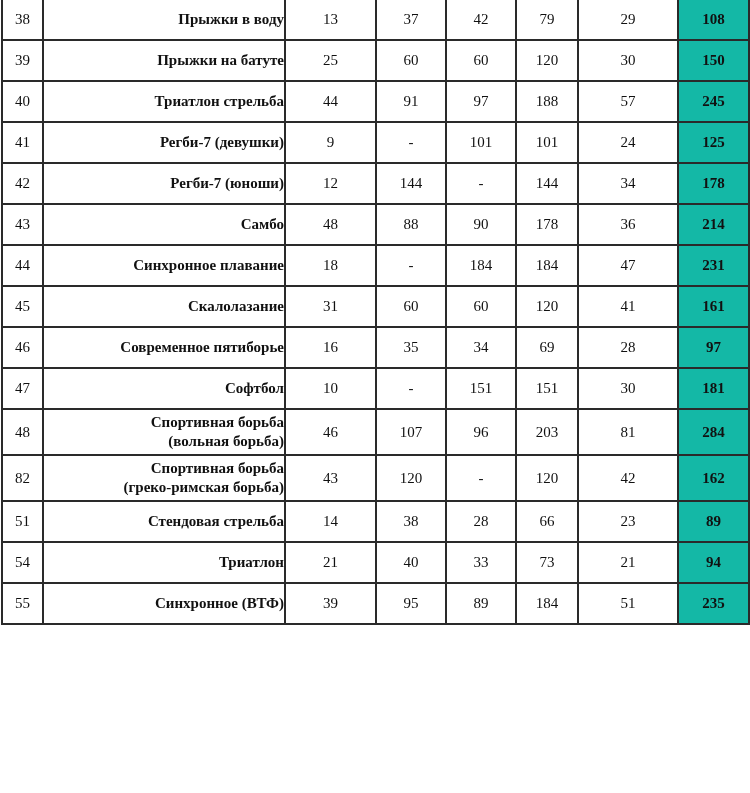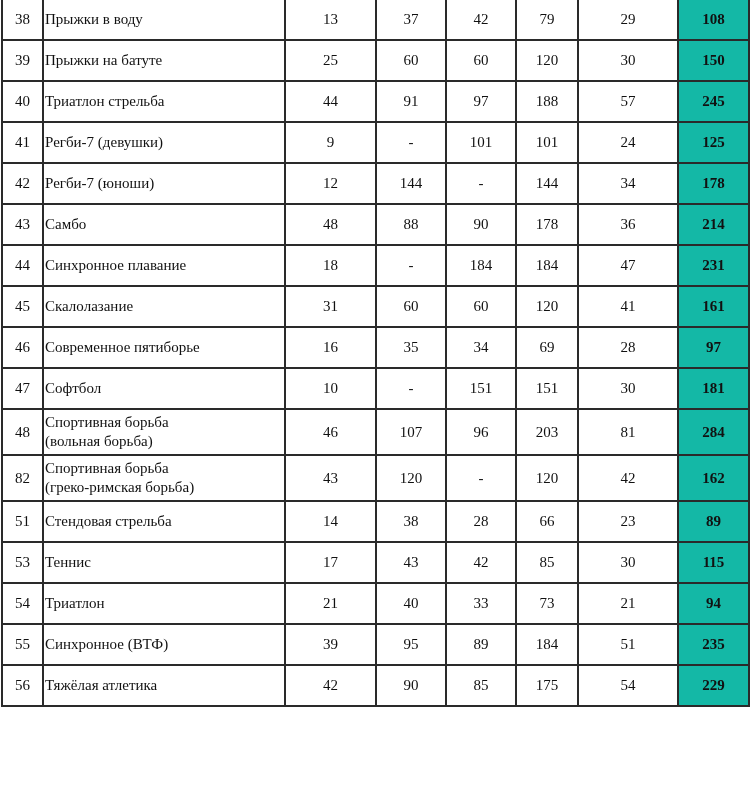--- a/index.html
+++ b/index.html
@@ -14,21 +14,21 @@
     }
     td {
       border: 2px solid #2a2a2a;
       text-align: center;
       vertical-align: middle;
       padding: 0;
       height: 39px;
       line-height: 19px;
     }
     tr.tall td { height: 44px; }
-    td.name { text-align: left; padding-left: 1px; }
+    td.name { text-align: right; padding-left: 1px; font-weight: bold; }
     td.total { background: #14b8a6; font-weight: bold; }
     col.c0 { width: 41px; }
     col.c1 { width: 242px; }
     col.c2 { width: 91px; }
     col.c3 { width: 70px; }
     col.c4 { width: 70px; }
     col.c5 { width: 62px; }
     col.c6 { width: 100px; }
     col.c7 { width: 71px; }
   </style>
@@ -171,53 +171,33 @@
       <td>51</td>
       <td class="name">Стендовая стрельба</td>
       <td>14</td>
       <td>38</td>
       <td>28</td>
       <td>66</td>
       <td>23</td>
       <td class="total">89</td>
     </tr>
     <tr>
-      <td>53</td>
-      <td class="name">Теннис</td>
-      <td>17</td>
-      <td>43</td>
-      <td>42</td>
-      <td>85</td>
-      <td>30</td>
-      <td class="total">115</td>
-    </tr>
-    <tr>
       <td>54</td>
       <td class="name">Триатлон</td>
       <td>21</td>
       <td>40</td>
       <td>33</td>
       <td>73</td>
       <td>21</td>
       <td class="total">94</td>
     </tr>
     <tr>
       <td>55</td>
       <td class="name">Синхронное (ВТФ)</td>
       <td>39</td>
       <td>95</td>
       <td>89</td>
       <td>184</td>
       <td>51</td>
       <td class="total">235</td>
     </tr>
-    <tr>
-      <td>56</td>
-      <td class="name">Тяжёлая атлетика</td>
-      <td>42</td>
-      <td>90</td>
-      <td>85</td>
-      <td>175</td>
-      <td>54</td>
-      <td class="total">229</td>
-    </tr>
   </tbody>
 </table>
 
 </body></html>

